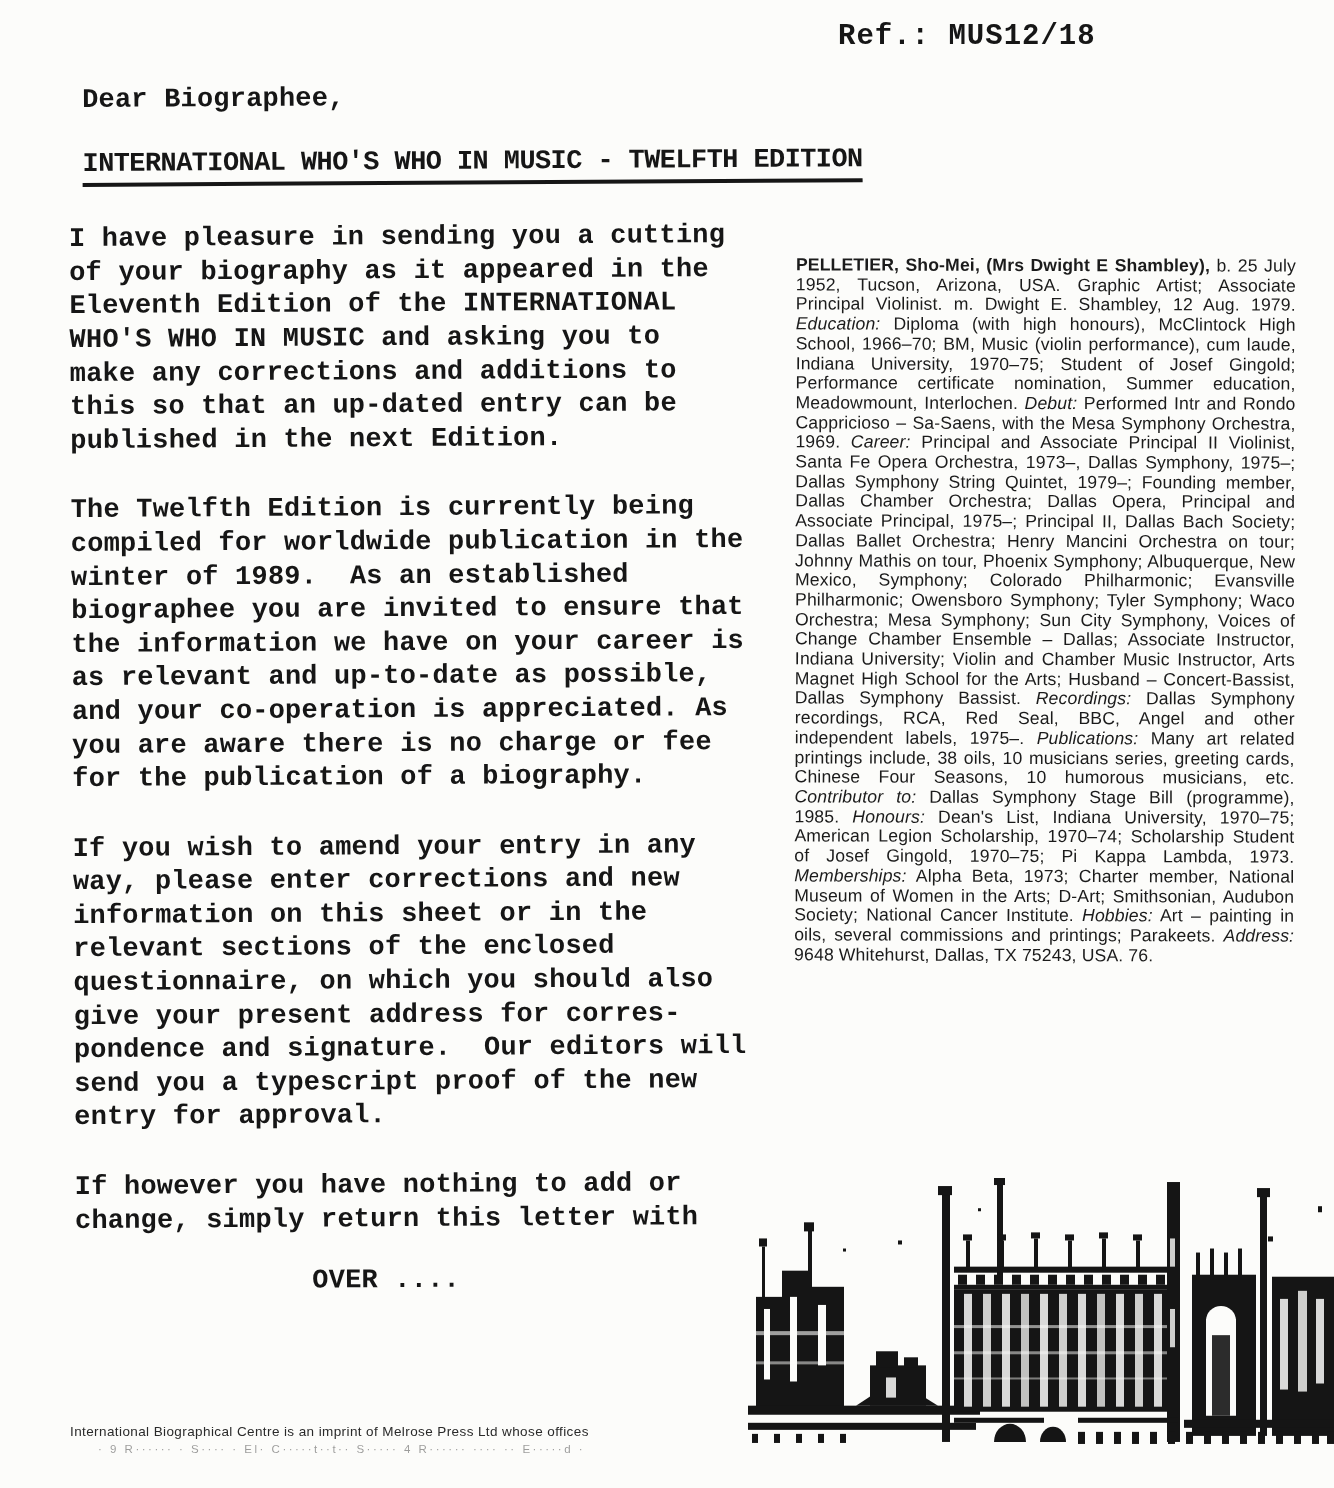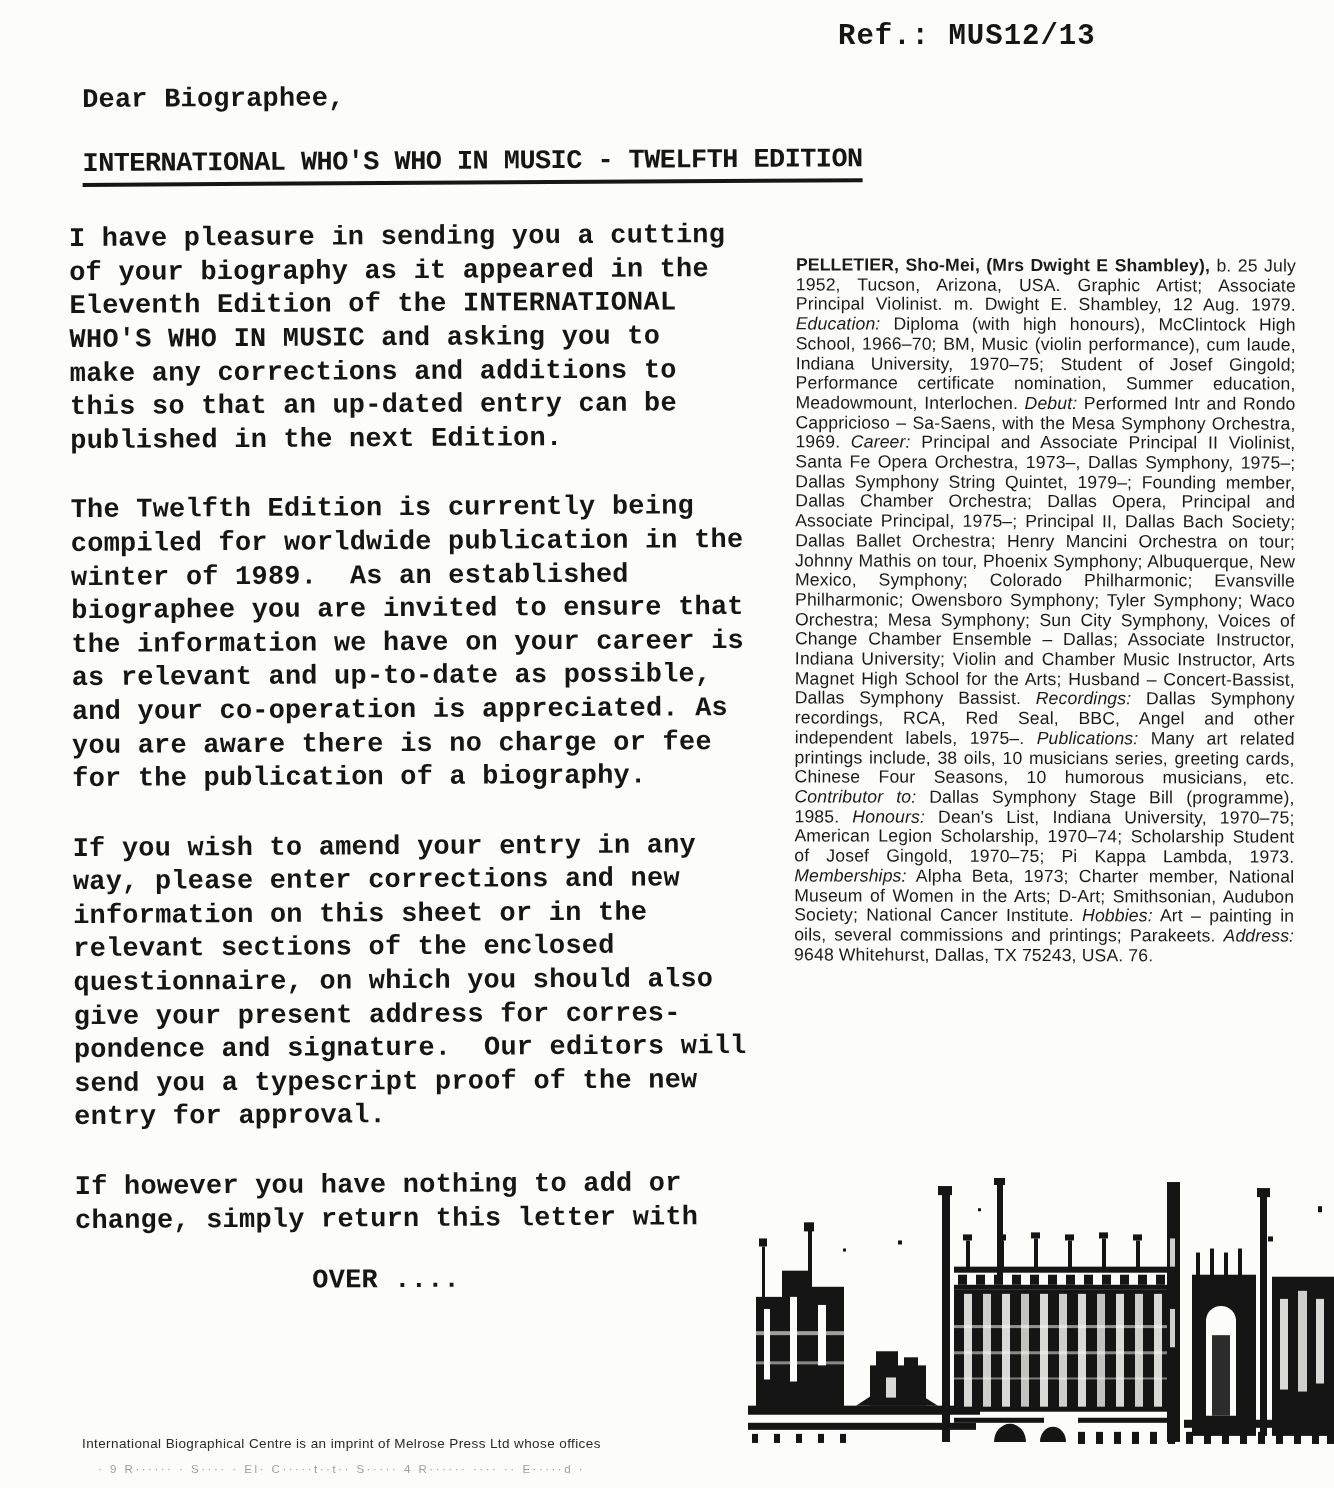--- a/index.html
+++ b/index.html
@@ -42,27 +42,27 @@
   .run-italic{font-style:italic;}
 
   
   .building{position:absolute;left:748px;top:1178px;width:586px;height:272px;}
   .building svg{width:100%;height:100%;}
   .building svg *{fill:#151515;}
   .building svg .w{fill:#fcfcfa;}
 
   
   .footer{position:absolute;left:70px;top:1424px;width:700px;}
-  .f1{font-size:13.5px;letter-spacing:0.4px;color:#2a2a2a;margin:12px;}
+  .f1{font-size:13.5px;letter-spacing:0.4px;color:#2a2a2a;margin:0;}
   .f2{font-size:11.5px;letter-spacing:2.5px;color:#2a2a2a;opacity:0.45;margin:4px 0 0 28px;white-space:nowrap;}
 </style>
 </head>
 <body>
 
-<div class="ref mono">Ref.: MUS12/13</div>
+<div class="ref mono">Ref.: MUS12/18</div>
 
 <div class="letter mono">
   <p class="salutation">Dear Biographee,</p>
   <div class="heading">INTERNATIONAL WHO'S WHO IN MUSIC - TWELFTH EDITION</div>
   <p class="para">I have pleasure in sending you a cutting
 of your biography as it appeared in the
 Eleventh Edition of the INTERNATIONAL
 WHO'S WHO IN MUSIC and asking you to
 make any corrections and additions to
 this so that an up-dated entry can be

